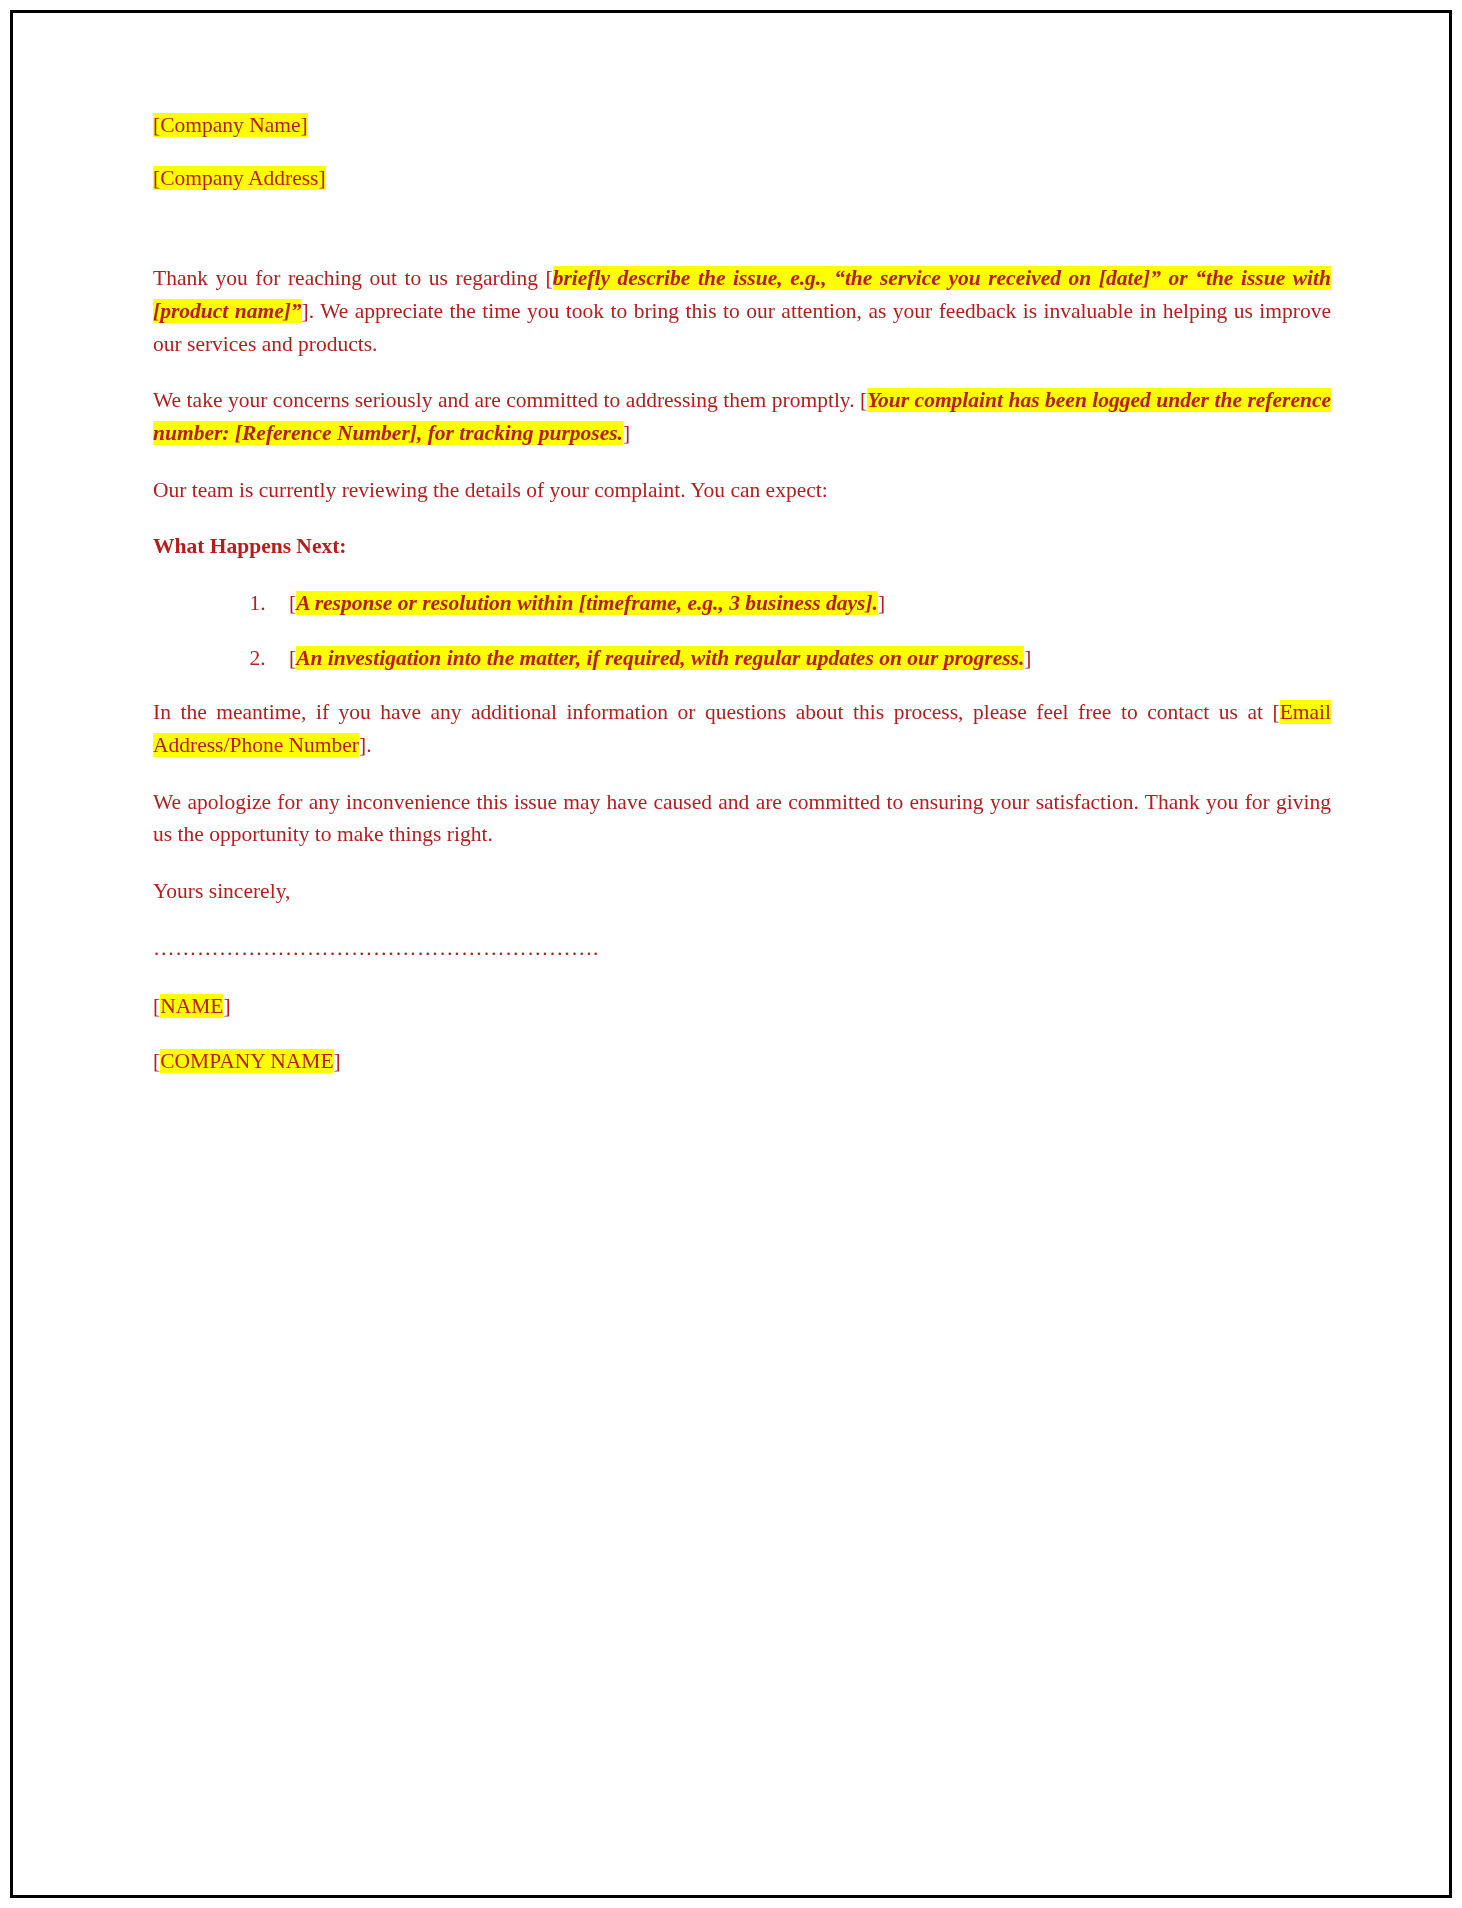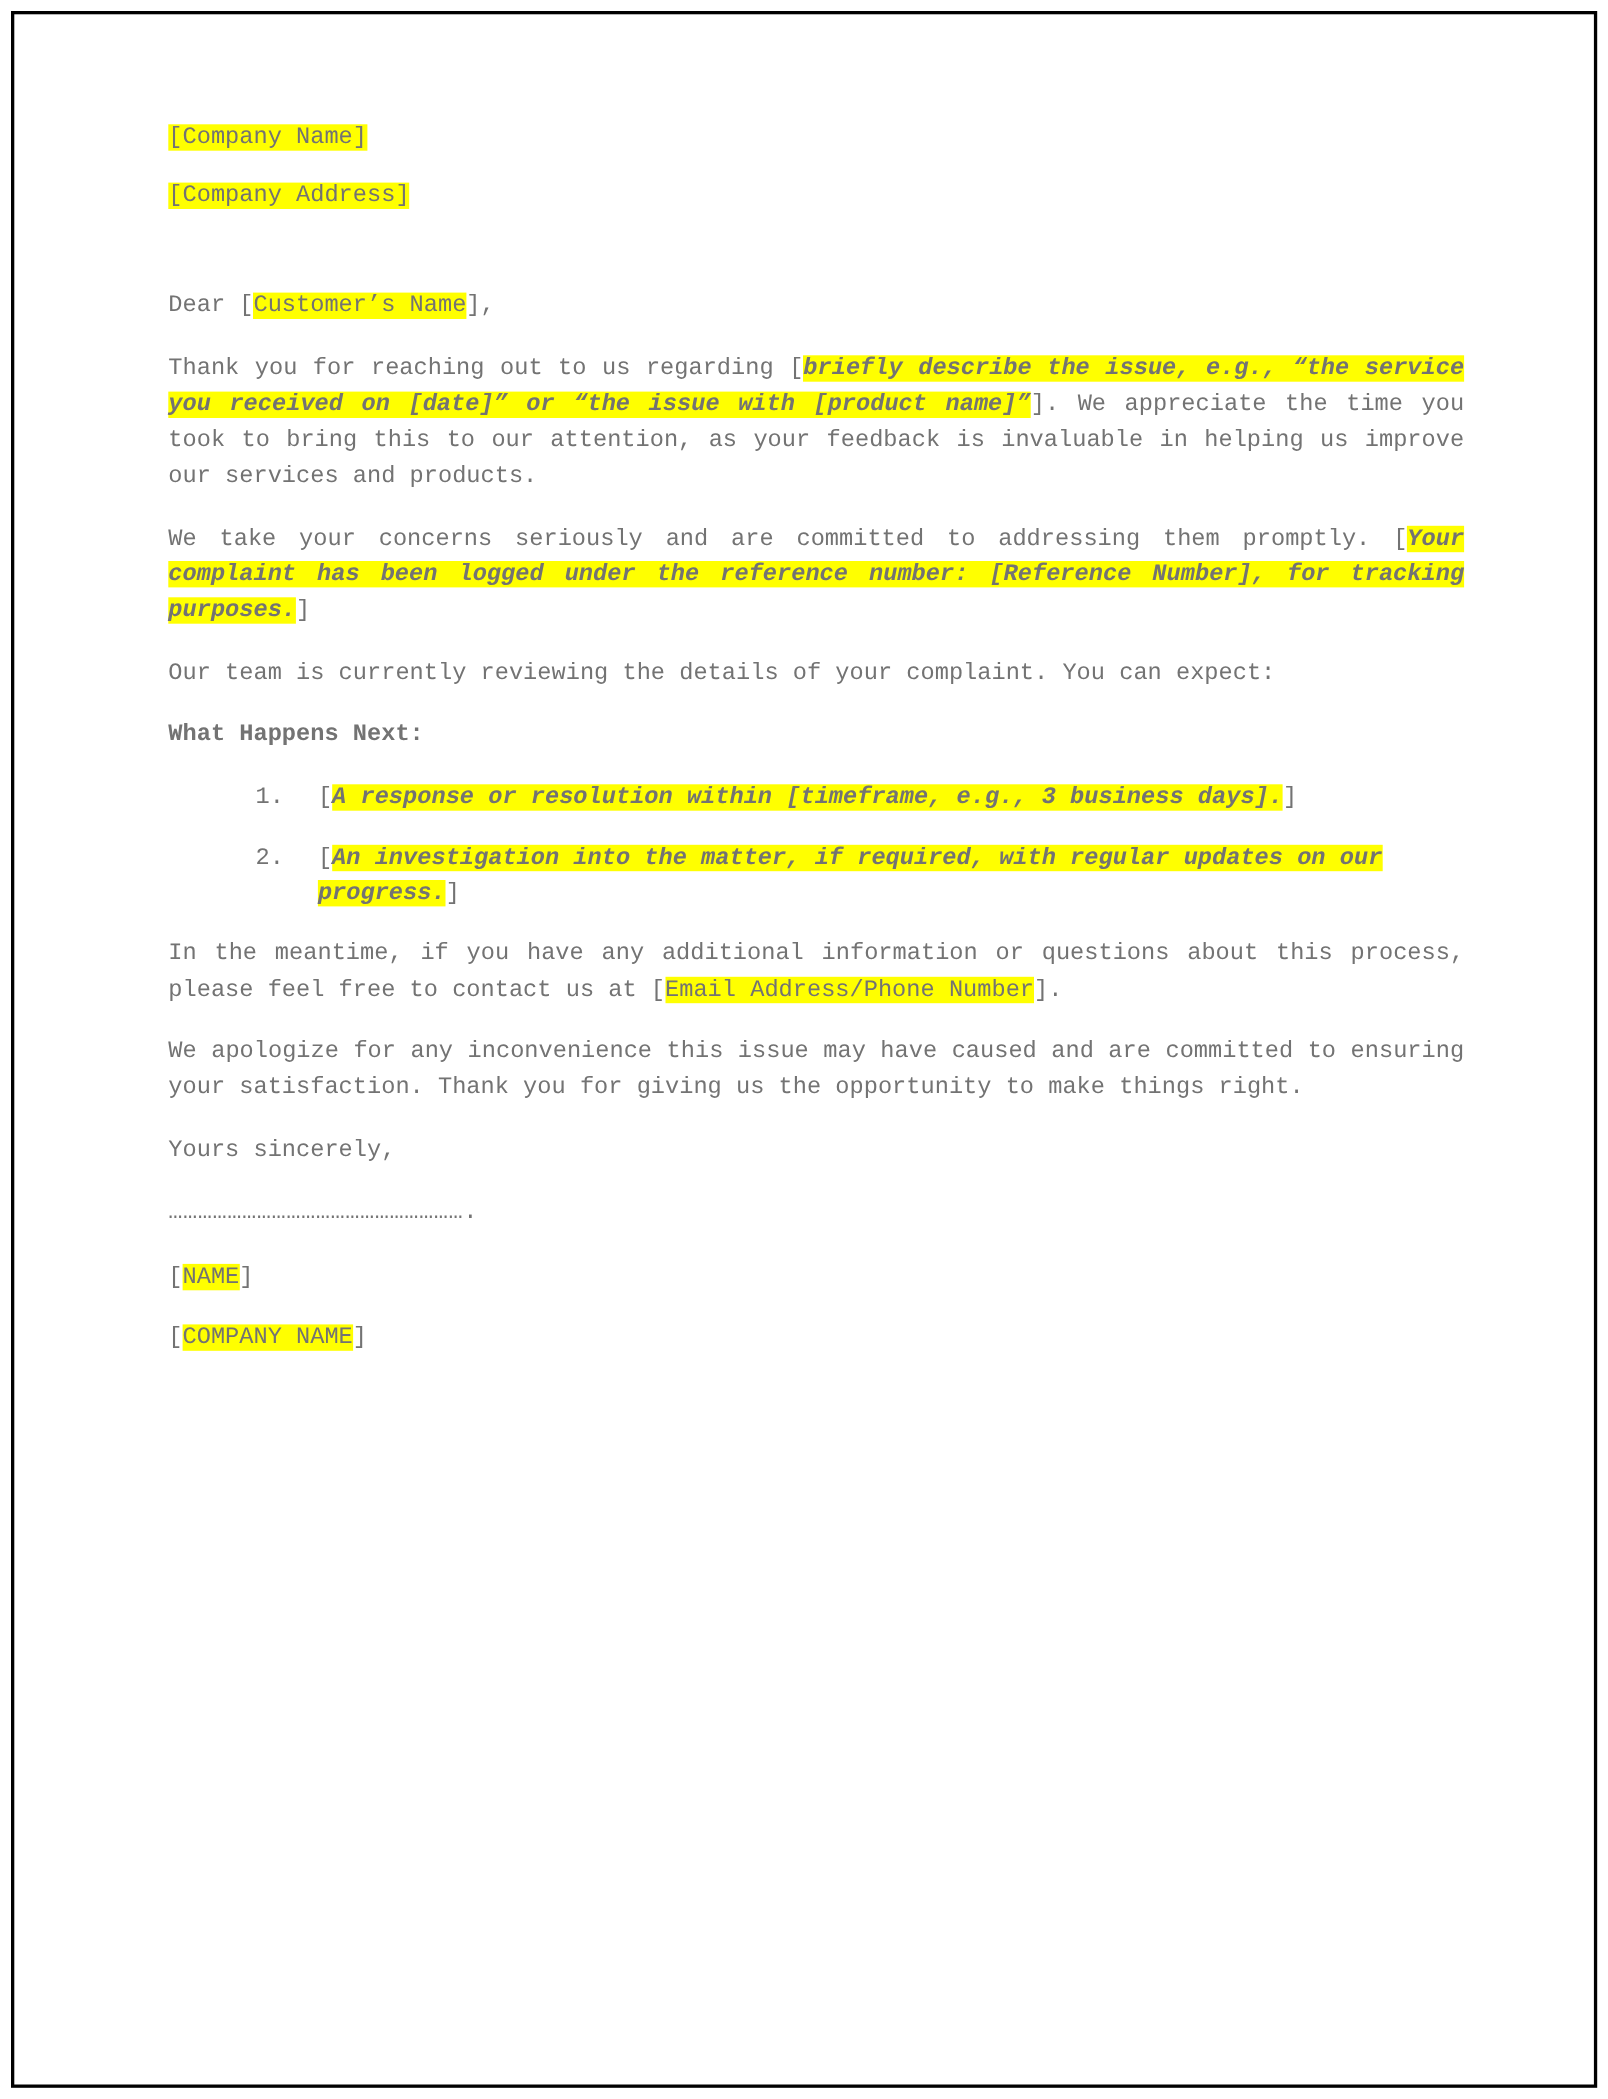--- a/index.html
+++ b/index.html
@@ -23,24 +23,24 @@
   .page {
     box-sizing: border-box;
     width: 100%;
     height: 100%;
     border: 3px solid #000000;
     background: #ffffff;
     padding: 96px 118px 60px 140px;
     overflow: hidden;
   }
   .doc {
-    font-family: Liberation Mono, monospace;
+    font-family: Liberation Serif, serif;
     font-size: 21.5px;
     line-height: 1.52;
-    color: #737373;
+    color: #b91c1c;
     text-align: justify;
   }
   .addr-line {
     margin: 0 0 20px 0;
     text-align: left;
   }
   .hl {
     background: #ffff00;
   }
   .block-gap-1 { height: 48px; }
@@ -82,21 +82,20 @@
 <div class="page-frame">
   <div class="page">
     <div class="doc">
 
       <div class="addr-line"><span class="hl">[Company Name]</span></div>
       <div class="addr-line"><span class="hl">[Company Address]</span></div>
 
       <div class="block-gap-1"></div>
 
 
-      <p class="para left"><span>Dear [</span><span class="hl">Customer’s Name</span><span>],</span></p>
 
       <p class="para"><span>Thank you for reaching out to us regarding [</span><span class="hl ital">briefly describe the issue, e.g., “the service you received on [date]” or “the issue with [product name]”</span><span>]. We appreciate the time you took to bring this to our attention, as your feedback is invaluable in helping us improve our services and products.</span></p>
 
       <p class="para"><span>We take your concerns seriously and are committed to addressing them promptly. [</span><span class="hl ital">Your complaint has been logged under the reference number: [Reference Number], for tracking purposes.</span><span>]</span></p>
 
       <p class="para left">Our team is currently reviewing the details of your complaint. You can expect:</p>
 
       <p class="para left"><span class="bold">What Happens Next</span><span class="bold">:</span></p>
 
       <ol class="expect-list">

